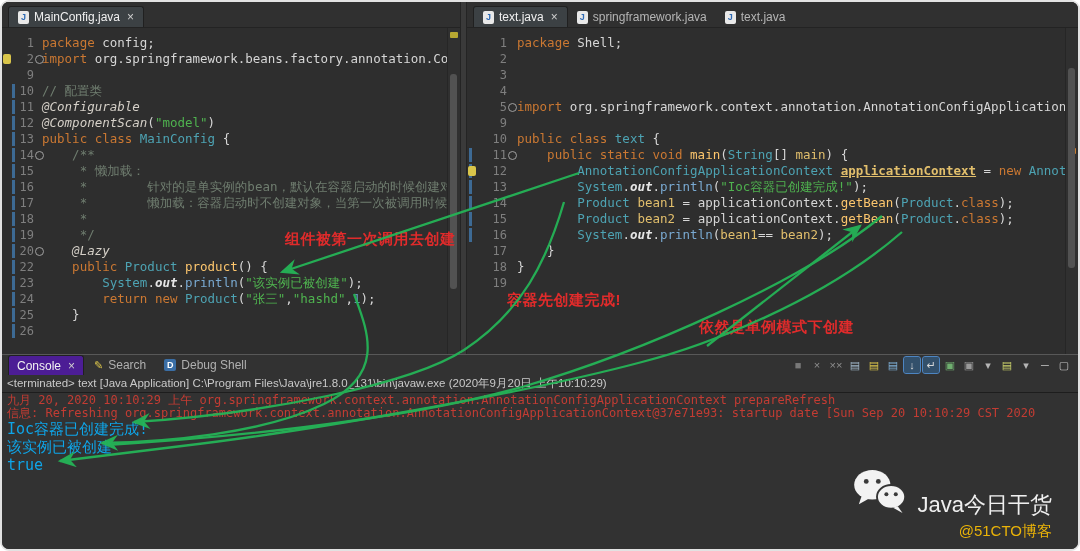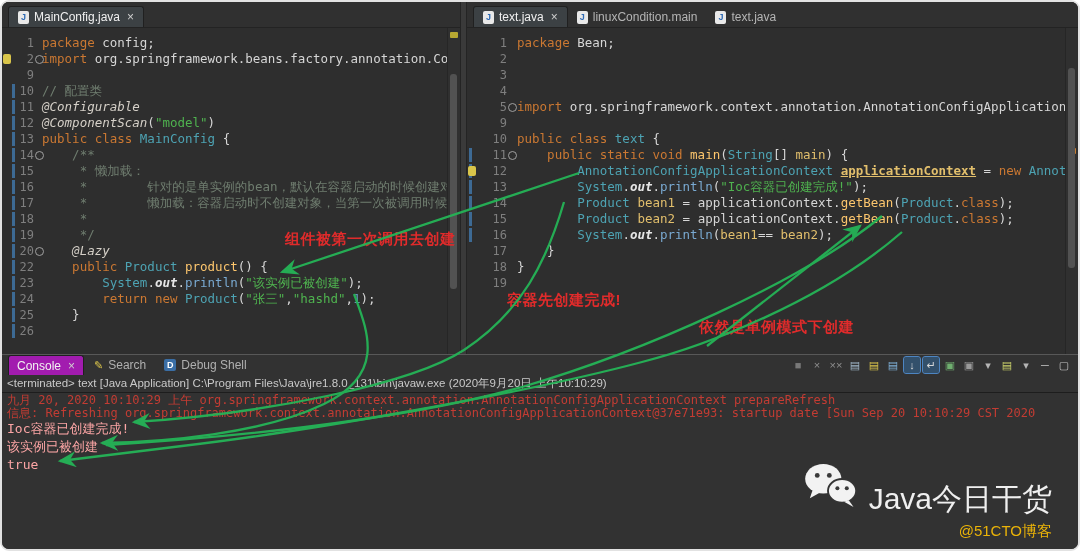--- a/index.html
+++ b/index.html
@@ -40,40 +40,40 @@
   .s-vu{color:#e2bf6c;text-decoration:underline;font-weight:bold}
   .s-mt{color:#fdc66d}.s-mb{color:#79a9d1}.s-fd{color:#e5e5e5;font-style:italic;font-weight:bold}
   .s-nu{color:#6897bb}.s-pl{color:#d6d6d6}
   .ruler{position:absolute;right:0;top:26px;bottom:0;width:12px;background:#303030;border-left:1px solid #262626;}
   .thumb{position:absolute;left:2px;width:7px;border-radius:3px;background:#525252;}
   .rmark{position:absolute;left:2px;width:8px;height:6px;border-radius:1px;}
   
   .console{position:absolute;left:0;right:0;top:352px;bottom:0;background:#323232;border-top:1px solid #585858;}
   .ctabs{height:20px;display:flex;align-items:center;padding-left:6px;gap:2px;}
   .ctab{display:inline-flex;align-items:center;gap:5px;height:19px;padding:0 8px;font-size:12px;color:#b0b0b0;}
-  .ctab.active{background:#a21caf;color:#f2f2f2;border:1px solid #202020;border-bottom:none;border-radius:3px 3px 0 0;}
+  .ctab.active{background:#4c1d95;color:#f2f2f2;border:1px solid #202020;border-bottom:none;border-radius:3px 3px 0 0;}
   .cicon{font-size:11px;}.cicon.pencil{color:#d8c24a}
   .cicon.shell{display:inline-block;width:12px;height:12px;background:#3a6ea5;color:#fff;
     font:bold 9px/12px "Liberation Sans",sans-serif;text-align:center;border-radius:2px;}
   .ctools{position:absolute;right:6px;top:2px;display:flex;align-items:center;gap:3px;}
   .ticon{display:inline-block;width:16px;height:16px;line-height:16px;text-align:center;font-size:11px;
     border-radius:2px;}
   .ticon.tog{background:#33506b;outline:1px solid #4d85c2;}
   .cstatus{height:17px;line-height:16px;font-size:11.5px;color:#c9c9c9;padding-left:5px;
     border-bottom:1px solid #1d1d1d;white-space:nowrap;overflow:hidden;}
   .cout{padding:1px 0 0 5px;font-family:"DejaVu Sans Mono",monospace;overflow:hidden;}
   .con-stderr{color:#c33c33;height:13px;line-height:13px;font-size:12px;white-space:nowrap;}
-  .con-stdout{color:#fca5a5;height:18px;line-height:18px;font-size:13px;white-space:nowrap;}
+  .con-stdout{color:#0ea5e9;height:18px;line-height:18px;font-size:15px;white-space:nowrap;}
   
   .note{position:absolute;z-index:40;color:#e02b2b;font-weight:bold;font-size:15px;letter-spacing:.5px;
     font-family:"Liberation Sans",sans-serif;}
   .arrows{position:absolute;inset:0;z-index:50;pointer-events:none;}
   .wm{position:absolute;right:26px;bottom:8px;z-index:60;display:flex;flex-direction:column;align-items:flex-end;}
   .wm-row{display:flex;align-items:center;gap:12px;}
-  .wm-title{color:#efefef;font-size:30px;font-family:"Liberation Sans",sans-serif;margin-top:28px;}
+  .wm-title{color:#efefef;font-size:22px;font-family:"Liberation Sans",sans-serif;margin-top:28px;}
   .wm-handle{color:#eab308;font-size:15px;margin-top:2px;}
 </style>
 </head>
 <body>
 
 <div class="window">
 
   <div class="editors">
     <section class="editor left">
       <div class="tabbar" id="left-tabs">
@@ -114,29 +114,29 @@
 
     <section class="editor right">
       <div class="tabbar" id="right-tabs">
           <div class="tab active">
             <span class="ficon">J</span>
             <span class="tlbl">text.java</span>
             <span class="tx">×</span>
           </div>
           <div class="tab">
             <span class="ficon">J</span>
-            <span class="tlbl">linuxCondition.main</span>
+            <span class="tlbl">springframework.java</span>
           </div>
           <div class="tab">
             <span class="ficon">J</span>
             <span class="tlbl">text.java</span>
           </div>
         </div>
       <div class="code" id="right-code">
-          <div class="cl"><span class="mk"></span><span class="ln">1</span><span class="fdc"></span><span class="cd"><span class="s-kw">package</span><span class="s-pl"> Bean;</span></span></div>
+          <div class="cl"><span class="mk"></span><span class="ln">1</span><span class="fdc"></span><span class="cd"><span class="s-kw">package</span><span class="s-pl"> Shell;</span></span></div>
           <div class="cl"><span class="mk"></span><span class="ln">2</span><span class="fdc"></span><span class="cd"></span></div>
           <div class="cl"><span class="mk"></span><span class="ln">3</span><span class="fdc"></span><span class="cd"></span></div>
           <div class="cl"><span class="mk"></span><span class="ln">4</span><span class="fdc"></span><span class="cd"></span></div>
           <div class="cl"><span class="mk"></span><span class="ln">5</span><span class="fdc"><i class="fold"></i></span><span class="cd"><span class="s-kw">import</span><span class="s-pl"> org.springframework.context.annotation.AnnotationConfigApplication</span></span></div>
           <div class="cl"><span class="mk"></span><span class="ln">9</span><span class="fdc"></span><span class="cd"></span></div>
           <div class="cl"><span class="mk"></span><span class="ln">10</span><span class="fdc"></span><span class="cd"><span class="s-kw">public class </span><span class="s-ty">text</span><span class="s-pl"> {</span></span></div>
           <div class="cl chg"><span class="mk"></span><span class="ln">11</span><span class="fdc"><i class="fold"></i></span><span class="cd"><span class="s-kw">    public static void </span><span class="s-mt">main</span><span class="s-pl">(</span><span class="s-ty">String</span><span class="s-pl">[] </span><span class="s-va">main</span><span class="s-pl">) {</span></span></div>
           <div class="cl chg"><span class="mk"><i class="bulb"></i></span><span class="ln">12</span><span class="fdc"></span><span class="cd"><span class="s-pl">        </span><span class="s-ty">AnnotationConfigApplicationContext</span><span class="s-pl"> </span><span class="s-vu">applicationContext</span><span class="s-pl"> = </span><span class="s-kw">new</span><span class="s-pl"> </span><span class="s-ty">Annota</span></span></div>
           <div class="cl chg"><span class="mk"></span><span class="ln">13</span><span class="fdc"></span><span class="cd"><span class="s-pl">        </span><span class="s-ty">System</span><span class="s-pl">.</span><span class="s-fd">out</span><span class="s-pl">.</span><span class="s-mb">println</span><span class="s-pl">(</span><span class="s-st">"Ioc容器已创建完成!"</span><span class="s-pl">);</span></span></div>
           <div class="cl chg"><span class="mk"></span><span class="ln">14</span><span class="fdc"></span><span class="cd"><span class="s-pl">        </span><span class="s-ty">Product</span><span class="s-pl"> </span><span class="s-va">bean1</span><span class="s-pl"> = applicationContext.</span><span class="s-mt">getBean</span><span class="s-pl">(</span><span class="s-ty">Product</span><span class="s-pl">.</span><span class="s-kw">class</span><span class="s-pl">);</span></span></div>

